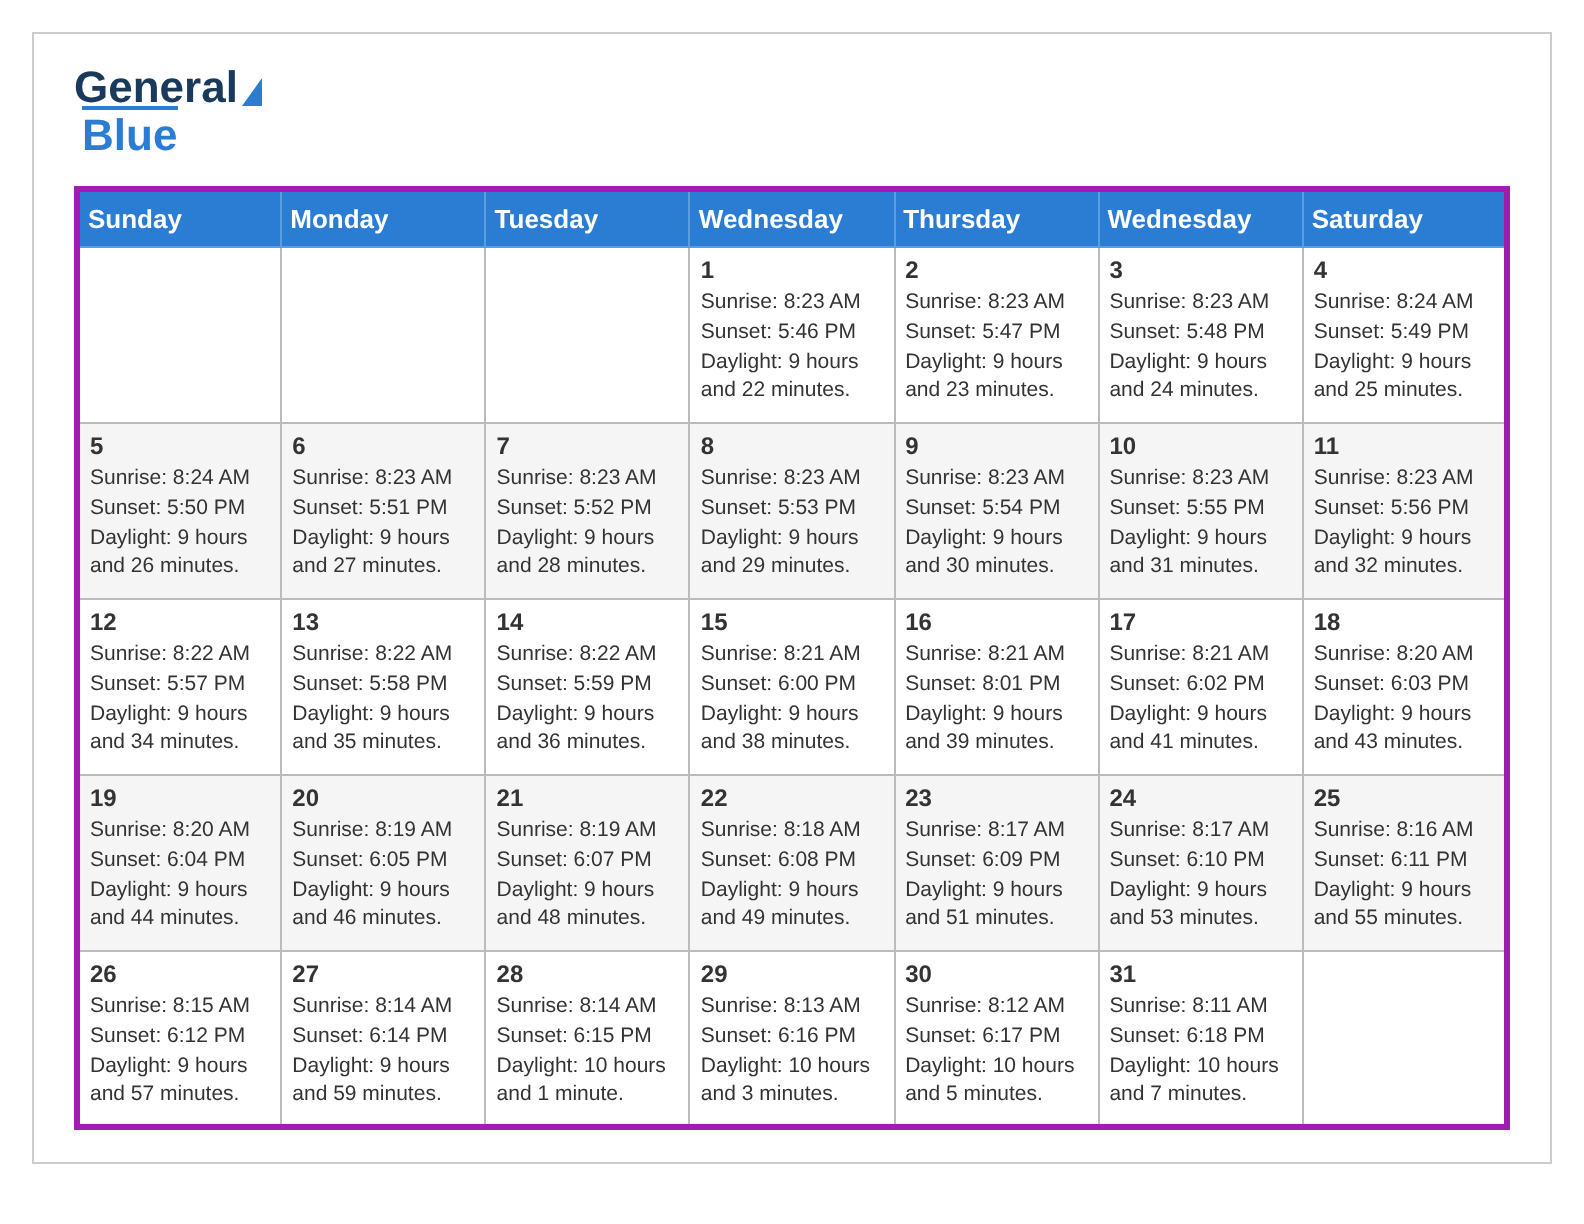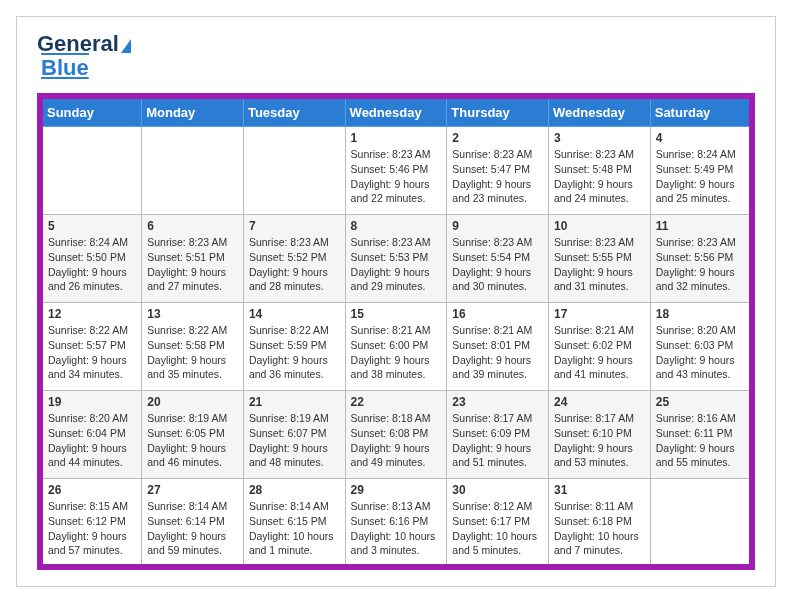--- a/index.html
+++ b/index.html
@@ -37,21 +37,21 @@
       line-height: 1.1;
     }
     .location {
       font-size: 14px;
       color: #555;
       margin-top: 2px;
     }
     .calendar {
       width: 100%;
       border-collapse: collapse;
-      border: 6px solid #a21caf;
+      border: 3px solid #a21caf;
     }
     .calendar th {
       background: #2b7cd3;
       color: #fff;
       font-size: 13px;
       font-weight: bold;
       padding: 6px 4px;
       text-align: left;
       border: 1px solid #5a9ee0;
     }
@@ -89,21 +89,21 @@
   <div class="header">
     <div class="logo">
       <div style="display:flex; align-items:center;">
         <div style="font-size:22px; font-weight:bold; color:#1a3a5c; line-height:1;">
           <span style="color:#1a3a5c;">General</span><span style="display:inline-block; width:0; height:0; border-left:10px solid transparent; border-bottom:14px solid #2b7cd3; position:relative; top:2px; margin-left:2px;"></span>
         </div>
         <div></div>
       </div>
       <div style="display:flex; align-items:center; margin-top:-2px;">
         <div style="width:4px;"></div>
-        <span style="font-size:22px; font-weight:bold; color:#2b7cd3; border-top: 2.5px solid #2b7cd3; padding-top:0px; line-height:1.2;text-decoration:underline;">Blue</span>
+        <span style="font-size:22px; font-weight:bold; color:#2b7cd3; border-top: 2.5px solid #2b7cd3; padding-top:0px; line-height:1.2;">Blue</span>
       </div>
     </div>
   </div>
 
   <table class="calendar">
     <thead>
       <tr>
         <th>Sunday</th>
         <th>Monday</th>
         <th>Tuesday</th>

